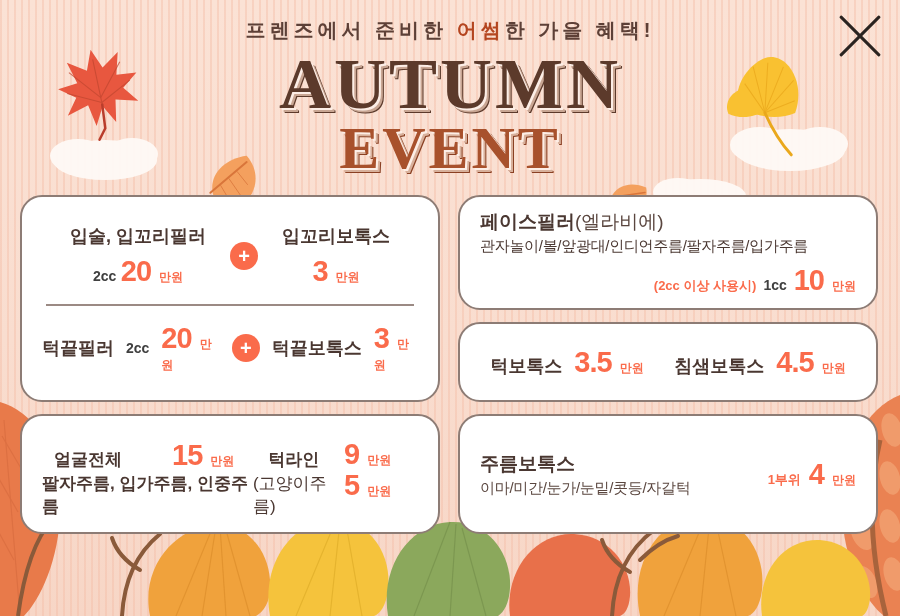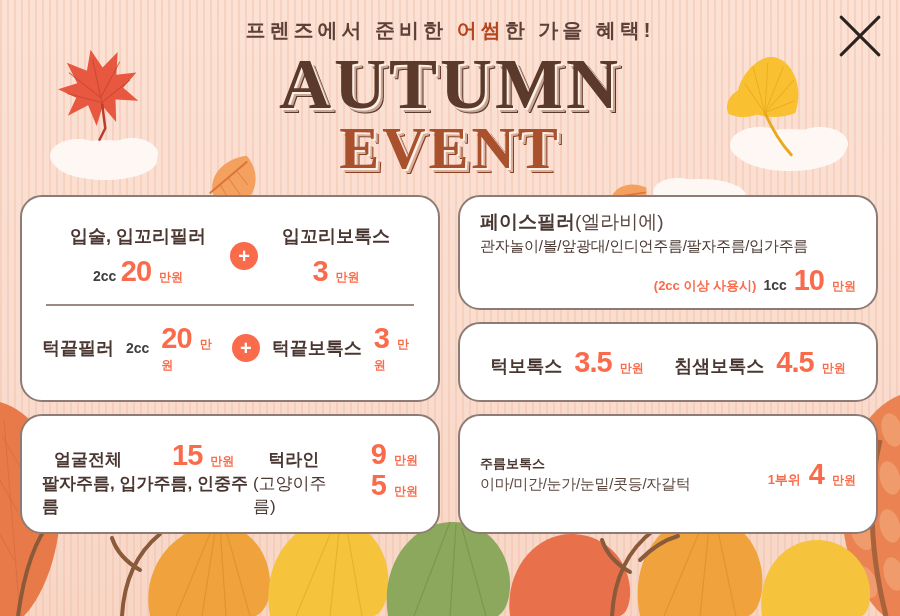--- a/index.html
+++ b/index.html
@@ -150,21 +150,21 @@
     color: #4a3731;
     padding-bottom: 7px;
   }
   .c3-head .light { font-weight: 400; }
   .divider { height: 2px; background: #9b8a84; margin: 0 0 9px; }
   .c3-grid { display: flex; align-items: flex-start; }
   .c3-left { flex: 1; }
   .c3-line { display: flex; align-items: baseline; font-size: 17px; font-weight: 700; color: #4a3731; }
   .c3-line .lbl2 { width: 118px; margin-left: 12px; }
   .c3-line .light { font-weight: 400; }
-  .c3-prices { text-align: right; min-width: 74px; }
+  .c3-prices { min-width: 74px; }
   .c3-prices div { line-height: 1.05; }
 
   
   .combo {
     display: flex;
     align-items: center;
     justify-content: center;
     gap: 24px;
   }
   .combo-col { text-align: center; }
@@ -181,21 +181,21 @@
   }
   .combo-inline {
     display: flex; align-items: center; justify-content: center;
     gap: 12px; flex-wrap: nowrap;
   }
   .combo-inline .lbl { font-size: 18px; font-weight: 700; color: #4a3731; white-space: nowrap; }
   .r-divider { height: 2px; background: #9b8a84; margin: 16px 4px; }
 
   
   .wrinkle { display: flex; align-items: center; justify-content: space-between; }
-  .wrinkle-left .n-title { font-size: 13px; }
+  .wrinkle-left .n-title { font-size: 19px; }
   .wrinkle-left .n-sub { color: #5a463f; }
   .wrinkle-right { display: flex; align-items: baseline; gap: 8px; }
 </style>
 </head>
 <body>
 
 <div class="banner">
 
   <svg class="deco" style="left:0;top:0;width:900px;height:616px;" viewBox="0 0 900 616" aria-hidden="true">
 

